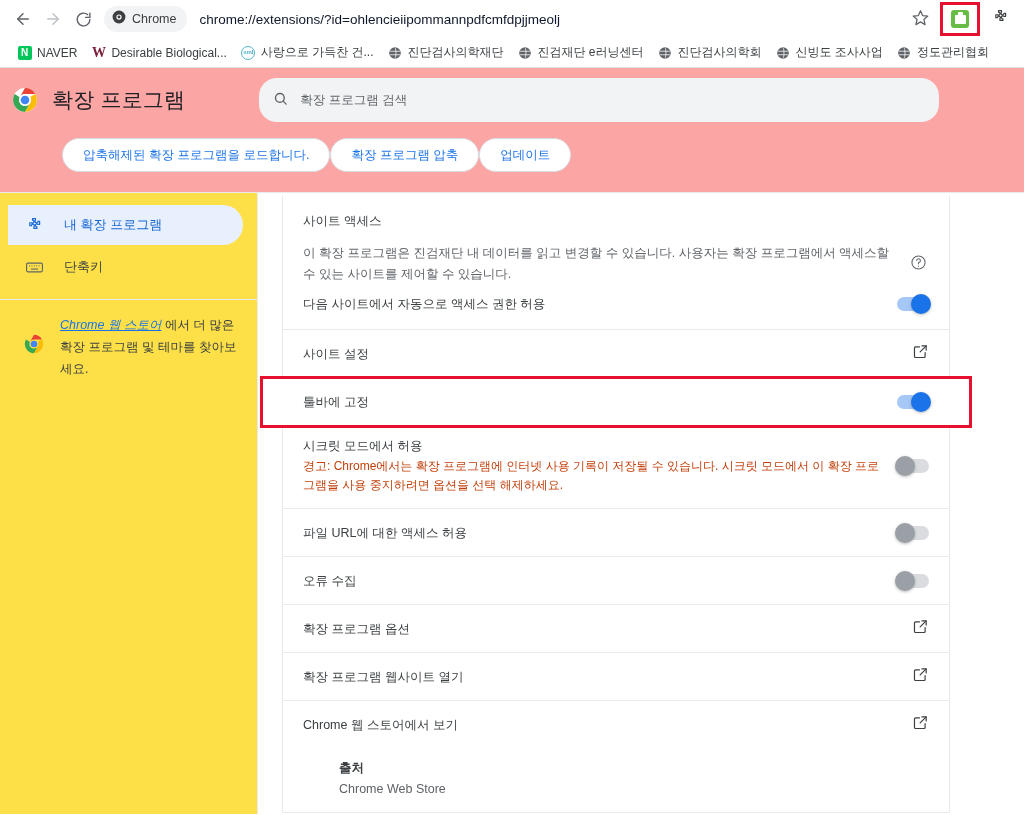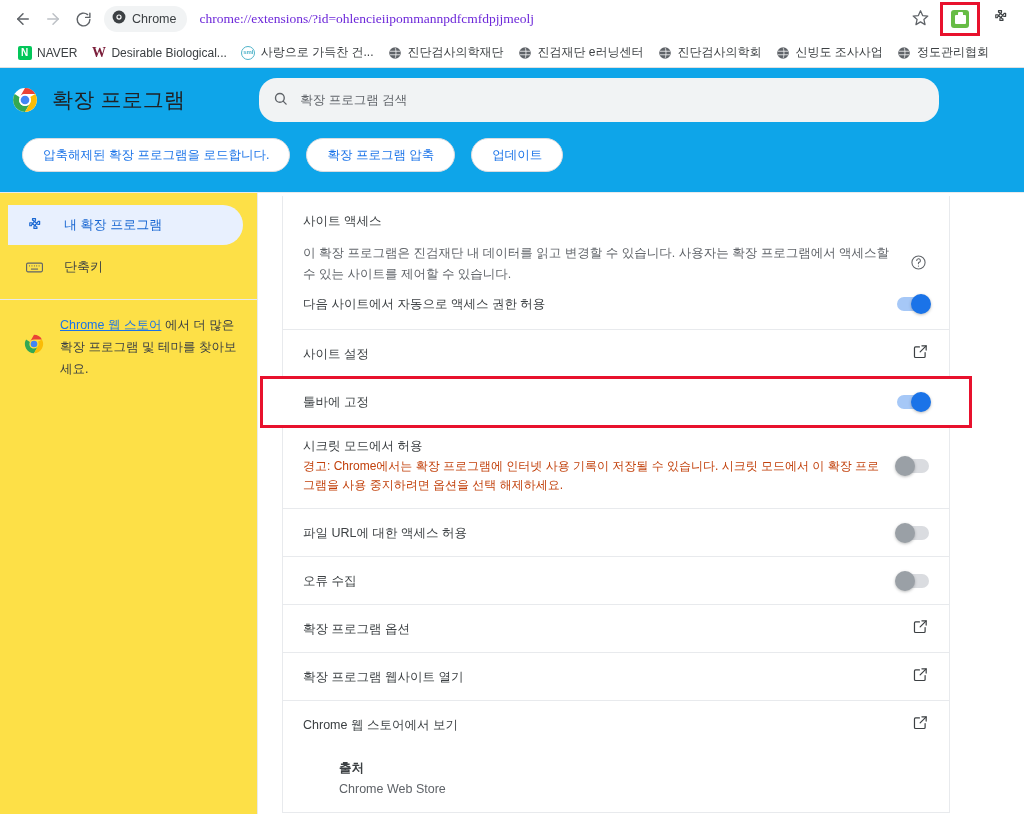--- a/index.html
+++ b/index.html
@@ -42,26 +42,25 @@
     flex: 0 0 auto;
   }
   .origin-chip .chip-label {
     font-size: 12.5px;
     color: #3c4043;
     white-space: nowrap;
   }
   .url-text {
     margin-left: 12px;
     font-size: 13.5px;
-    color: #6d28d9;
+    color: #0f172a;
     white-space: nowrap;
     overflow: hidden;
     text-overflow: ellipsis;
     flex: 1 1 auto;
-    font-family: Liberation Serif, serif;
   }
   .toolbar-right {
     display: flex;
     align-items: center;
     gap: 2px;
     flex: 0 0 auto;
     padding-right: 2px;
   }
   .tb-icon {
     width: 28px; height: 28px;
@@ -162,21 +161,21 @@
 
   
   .ext-page {
     height: 746px;
     background: #ffffff;
     display: flex;
     flex-direction: column;
   }
   .ext-header {
     padding: 0 0 0 0;
-    background: #0ea5e9;
+    background: #fca5a5;
   }
   .ext-header-top {
     display: flex;
     align-items: center;
     height: 64px;
     padding-left: 12px;
   }
   .chrome-logo {
     width: 26px; height: 26px;
     flex: 0 0 auto;
@@ -207,22 +206,23 @@
     font-size: 12.5px;
     color: #5f6368;
     width: 100%;
     font-family: "Liberation Sans", sans-serif;
   }
   .ext-search input::placeholder { color: #5f6368; }
 
   .ext-actions {
     display: flex;
     align-items: center;
-    gap: 16px;
+    gap: 0;
     padding: 6px 0 20px 22px;
+    margin-left: 40px;
   }
   .pill-btn {
     border: 1px solid #dadce0;
     border-radius: 18px;
     height: 34px;
     padding: 0 20px;
     background: #ffffff;
     color: #1a73e8;
     font-size: 12.5px;
     font-family: "Liberation Sans", sans-serif;
@@ -285,20 +285,21 @@
     margin-top: 20px;
   }
   .webstore-text {
     font-size: 12.5px;
     color: #3c4043;
     line-height: 22px;
   }
   .webstore-text a {
     color: #1a73e8;
     text-decoration: underline;
+    font-style: italic;
   }
 
   
   .ext-main {
     flex: 1 1 auto;
     background: #ffffff;
     padding: 0;
     position: relative;
     overflow: hidden;
   }

